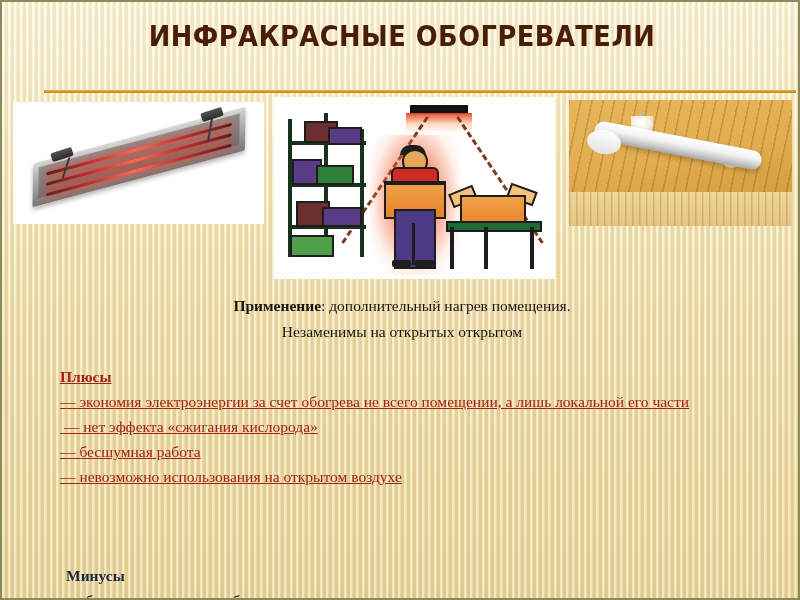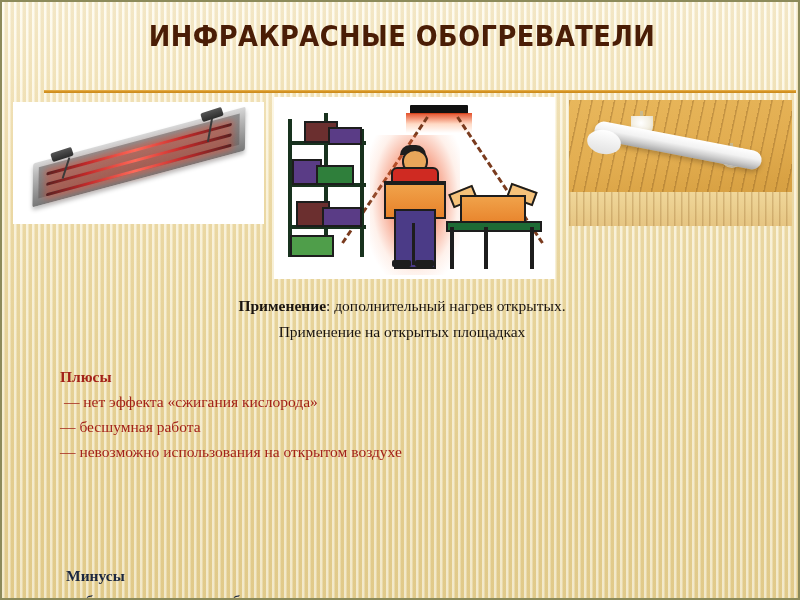--- a/index.html
+++ b/index.html
@@ -230,20 +230,21 @@
     color: #1a1410;
   }
   #usage-line-1 .lead { font-weight: bold; }
   #pros-block {
     position: absolute;
     left: 58px; top: 362px;
     width: 700px;
     font-size: 15.5px;
     line-height: 25px;
     color: #a32219;
+    text-decoration: underline;
   }
   #pros-heading { font-weight: bold; }
   .pros-item { white-space: pre-wrap; }
   #cons-block {
     position: absolute;
     left: 64px; top: 561px;
     width: 700px;
     font-size: 15.5px;
     line-height: 25px;
     color: #1b2740;
@@ -324,26 +325,27 @@
     <div class="wood-lower"></div>
     <div class="lamp-stem lamp-1-stem"></div>
     <div class="lamp lamp-1"></div>
     <div class="lamp-stem lamp-2-stem"></div>
     <div class="lamp lamp-2"></div>
     <div class="heater-bar"></div>
     <div class="heater-cap"></div>
   </div>
 
   <div id="usage-block">
-    <div id="usage-line-1"><span class="lead">Применение</span><span>: дополнительный нагрев открытых.</span></div>
-    <div id="usage-line-2">Применение на открытых площадках</div>
+    <div id="usage-line-1"><span class="lead">Применение</span><span>: дополнительный нагрев помещения.</span></div>
+    <div id="usage-line-2">Незаменимы на открытых открытом</div>
   </div>
 
   <div id="pros-block">
     <div id="pros-heading">Плюсы</div>
+    <div class="pros-item">— экономия электроэнергии за счет обогрева не всего помещении, а лишь локальной его части</div>
     <div class="pros-item"> — нет эффекта «сжигания кислорода»</div>
     <div class="pros-item">— бесшумная работа</div>
     <div class="pros-item">— невозможно использования на открытом воздухе</div>
   </div>
 
   <div id="cons-block">
     <div id="cons-heading">Минусы</div>
     <div class="cons-item">— большое помещение обогреть невозможно</div>
   </div>
 

